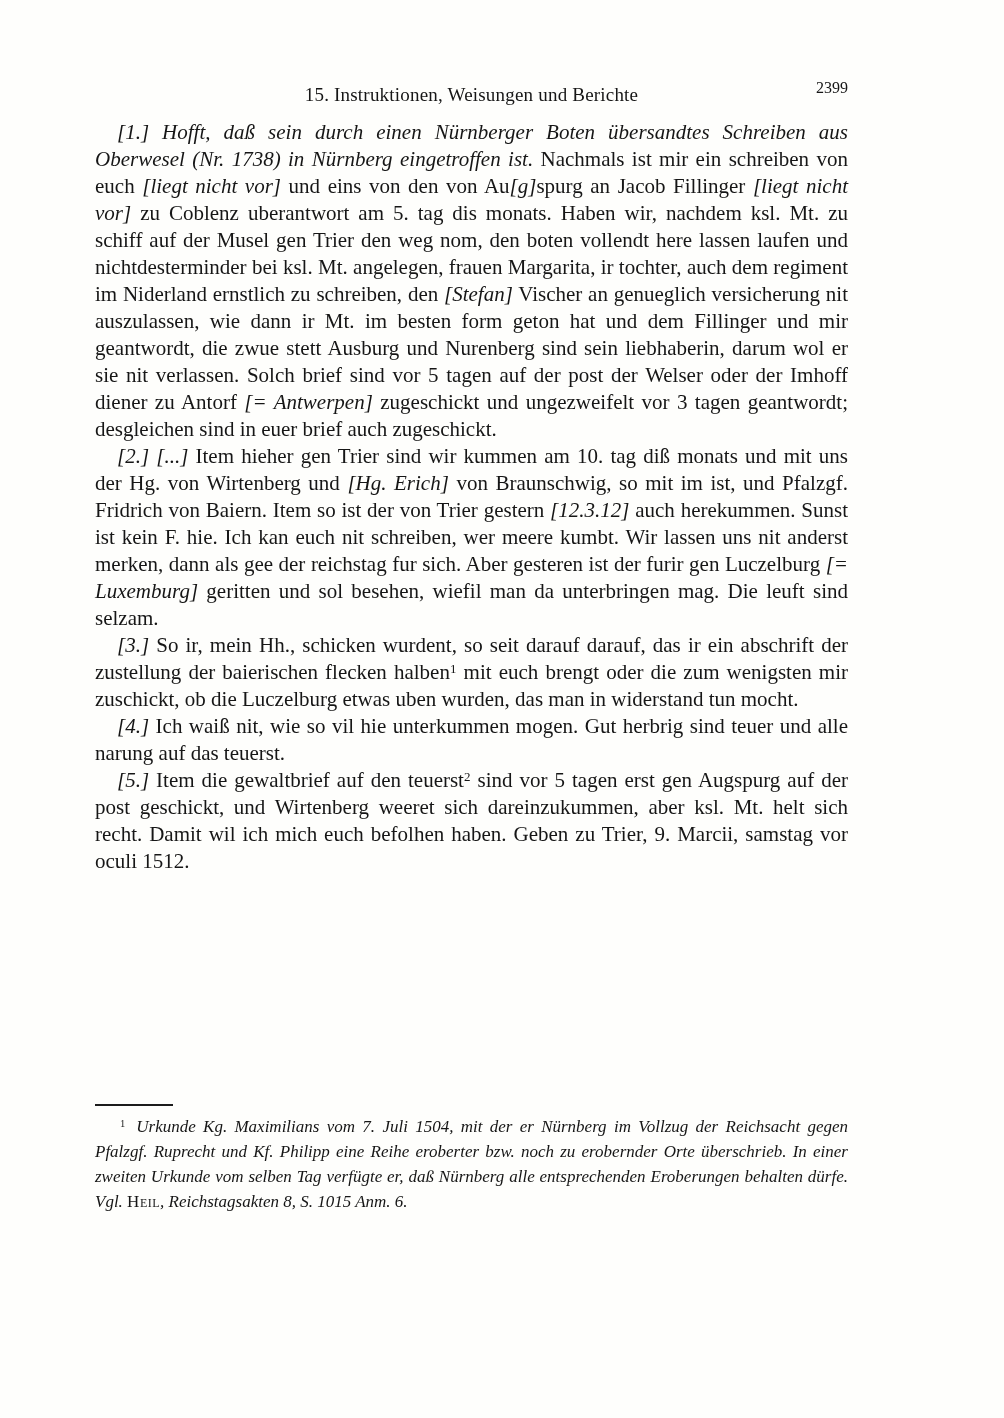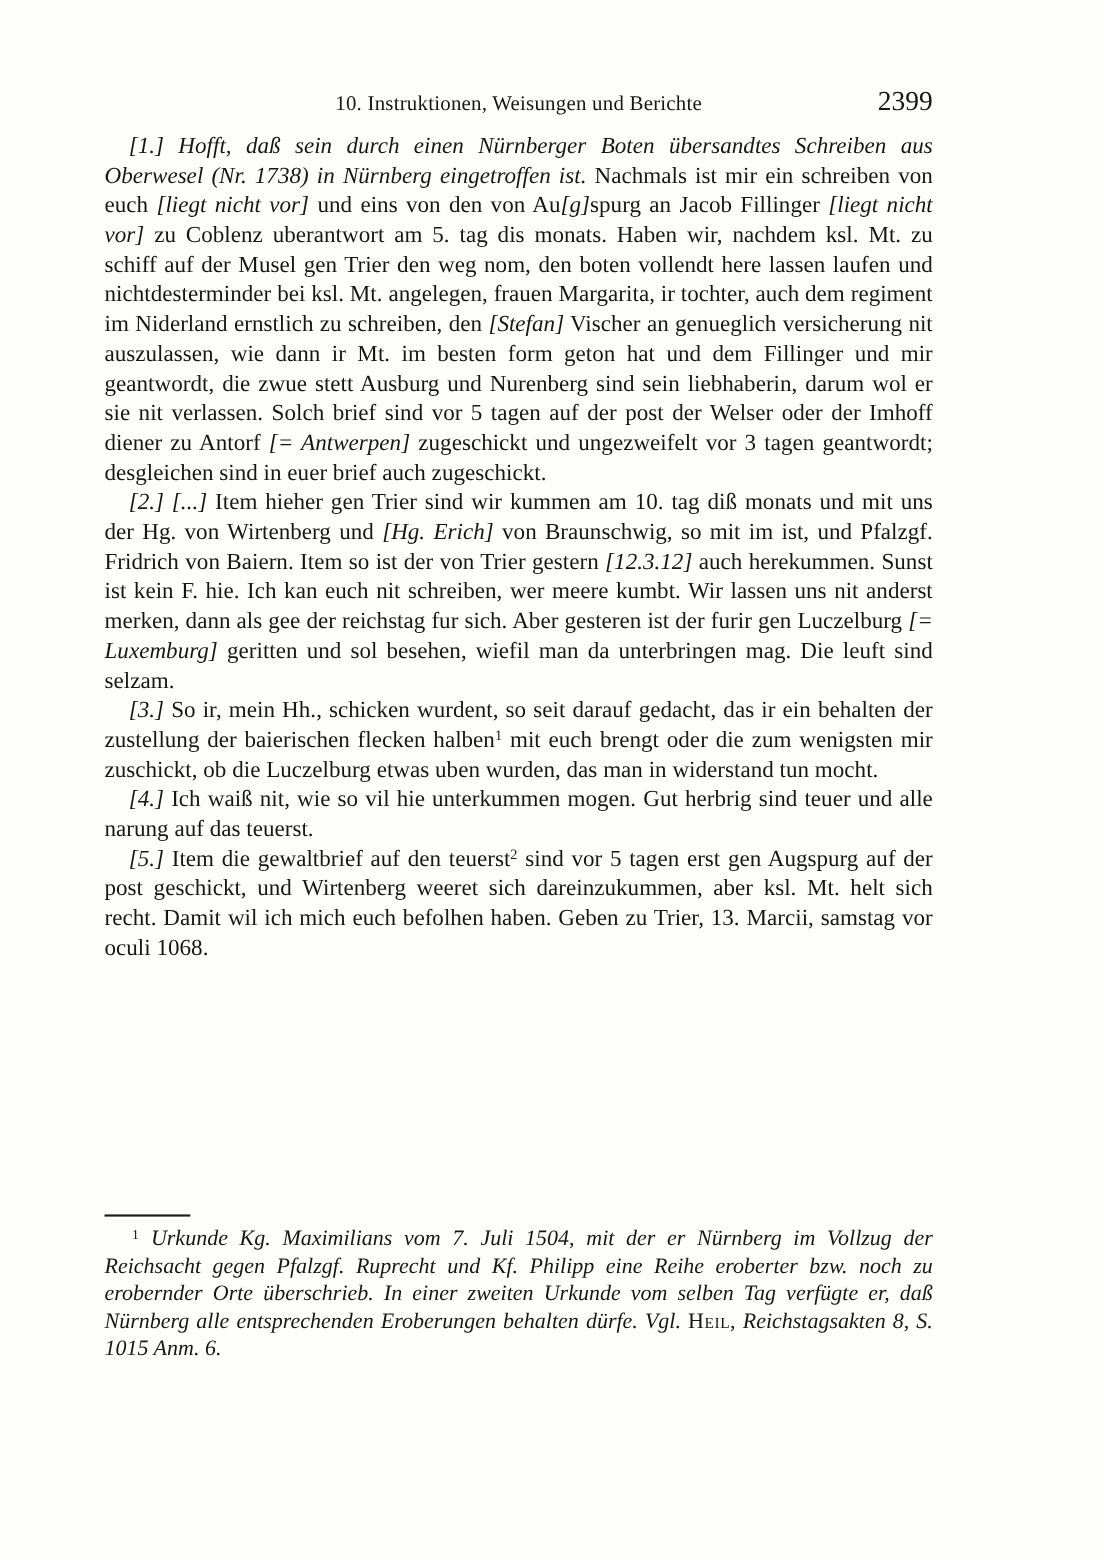--- a/index.html
+++ b/index.html
@@ -30,21 +30,21 @@
     right: 0;
     top: 3px;
     text-align: center;
     font-size: 19px;
     letter-spacing: 0.2px;
   }
   .page-number {
     position: absolute;
     right: 0;
     top: -2px;
-    font-size: 25px;
+    font-size: 16px;
   }
   .body-text {
     position: absolute;
     top: 119px;
     left: 95px;
     width: 753px;
     font-size: 21px;
     line-height: 27px;
     text-align: justify;
   }
@@ -73,47 +73,47 @@
     width: 753px;
   }
   .fn-rule {
     width: 78px;
     height: 0;
     border-top: 2px solid #1c1c1c;
     margin-bottom: 8px;
   }
   .footnote {
     margin: 0;
-    font-size: 20px;
+    font-size: 17px;
     line-height: 25px;
     text-align: justify;
     font-style: italic;
     text-indent: 25px;
   }
   .footnote sup.fn-marker {
     font-style: normal;
     margin-right: 11px;
   }
 </style>
 </head>
 <body>
 
 <div class="page">
 
   <div class="header">
-    <span class="running-title">10. Instruktionen, Weisungen und Berichte</span>
+    <span class="running-title">15. Instruktionen, Weisungen und Berichte</span>
     <span class="page-number">2399</span>
   </div>
 
   <div class="body-text" id="body-text">
       <p class="body-par"><span class="it">[1.] Hofft, daß sein durch einen Nürnberger Boten übersandtes Schreiben aus Oberwesel (Nr. 1738) in Nürnberg eingetroffen ist.</span><span> Nachmals ist mir ein schreiben von euch </span><span class="it">[liegt nicht vor]</span><span> und eins von den von Au</span><span class="it">[g]</span><span>spurg an Jacob Fillinger </span><span class="it">[liegt nicht vor]</span><span> zu Coblenz uberantwort am 5. tag dis monats. Haben wir, nachdem ksl. Mt. zu schiff auf der Musel gen Trier den weg nom, den boten vollendt here lassen laufen und nichtdesterminder bei ksl. Mt. angelegen, frauen Margarita, ir tochter, auch dem regiment im Niderland ernstlich zu schreiben, den </span><span class="it">[Stefan]</span><span> Vischer an genueglich versicherung nit auszulassen, wie dann ir Mt. im besten form geton hat und dem Fillinger und mir geantwordt, die zwue stett Ausburg und Nurenberg sind sein liebhaberin, darum wol er sie nit verlassen. Solch brief sind vor 5 tagen auf der post der Welser oder der Imhoff diener zu Antorf </span><span class="it">[= Antwerpen]</span><span> zugeschickt und ungezweifelt vor 3 tagen geantwordt; desgleichen sind in euer brief auch zugeschickt.</span></p>
       <p class="body-par"><span class="it">[2.] [...]</span><span> Item hieher gen Trier sind wir kummen am 10. tag diß monats und mit uns der Hg. von Wirtenberg und </span><span class="it">[Hg. Erich]</span><span> von Braunschwig, so mit im ist, und Pfalzgf. Fridrich von Baiern. Item so ist der von Trier gestern </span><span class="it">[12.3.12]</span><span> auch herekummen. Sunst ist kein F. hie. Ich kan euch nit schreiben, wer meere kumbt. Wir lassen uns nit anderst merken, dann als gee der reichstag fur sich. Aber gesteren ist der furir gen Luczelburg </span><span class="it">[= Luxemburg]</span><span> geritten und sol besehen, wiefil man da unterbringen mag. Die leuft sind selzam.</span></p>
-      <p class="body-par"><span class="it">[3.]</span><span> So ir, mein Hh., schicken wurdent, so seit darauf gedacht, das ir ein behalten der zustellung der baierischen flecken halben</span><sup>1</sup><span> mit euch brengt oder die zum wenigsten mir zuschickt, ob die Luczelburg etwas uben wurden, das man in widerstand tun mocht.</span></p>
+      <p class="body-par"><span class="it">[3.]</span><span> So ir, mein Hh., schicken wurdent, so seit darauf darauf, das ir ein abschrift der zustellung der baierischen flecken halben</span><sup>1</sup><span> mit euch brengt oder die zum wenigsten mir zuschickt, ob die Luczelburg etwas uben wurden, das man in widerstand tun mocht.</span></p>
       <p class="body-par"><span class="it">[4.]</span><span> Ich waiß nit, wie so vil hie unterkummen mogen. Gut herbrig sind teuer und alle narung auf das teuerst.</span></p>
-      <p class="body-par"><span class="it">[5.]</span><span> Item die gewaltbrief auf den teuerst</span><sup>2</sup><span> sind vor 5 tagen erst gen Augspurg auf der post geschickt, und Wirtenberg weeret sich dareinzukummen, aber ksl. Mt. helt sich recht. Damit wil ich mich euch befolhen haben. Geben zu Trier, 13. Marcii, samstag vor oculi 1068.</span></p>
+      <p class="body-par"><span class="it">[5.]</span><span> Item die gewaltbrief auf den teuerst</span><sup>2</sup><span> sind vor 5 tagen erst gen Augspurg auf der post geschickt, und Wirtenberg weeret sich dareinzukummen, aber ksl. Mt. helt sich recht. Damit wil ich mich euch befolhen haben. Geben zu Trier, 9. Marcii, samstag vor oculi 1512.</span></p>
     </div>
 
   <div class="footnotes">
     <div class="fn-rule"></div>
     <div id="footnote-list">
         <p class="footnote"><sup class="fn-marker">1</sup><span class="it">Urkunde Kg. Maximilians vom 7. Juli 1504, mit der er Nürnberg im Vollzug der Reichsacht gegen Pfalzgf. Ruprecht und Kf. Philipp eine Reihe eroberter bzw. noch zu erobernder Orte überschrieb. In einer zweiten Urkunde vom selben Tag verfügte er, daß Nürnberg alle entsprechenden Eroberungen behalten dürfe. Vgl. </span><span class="sc">Heil</span><span class="it">, Reichstagsakten 8, S. 1015 Anm. 6.</span></p>
       </div>
   </div>
 
 </div>

